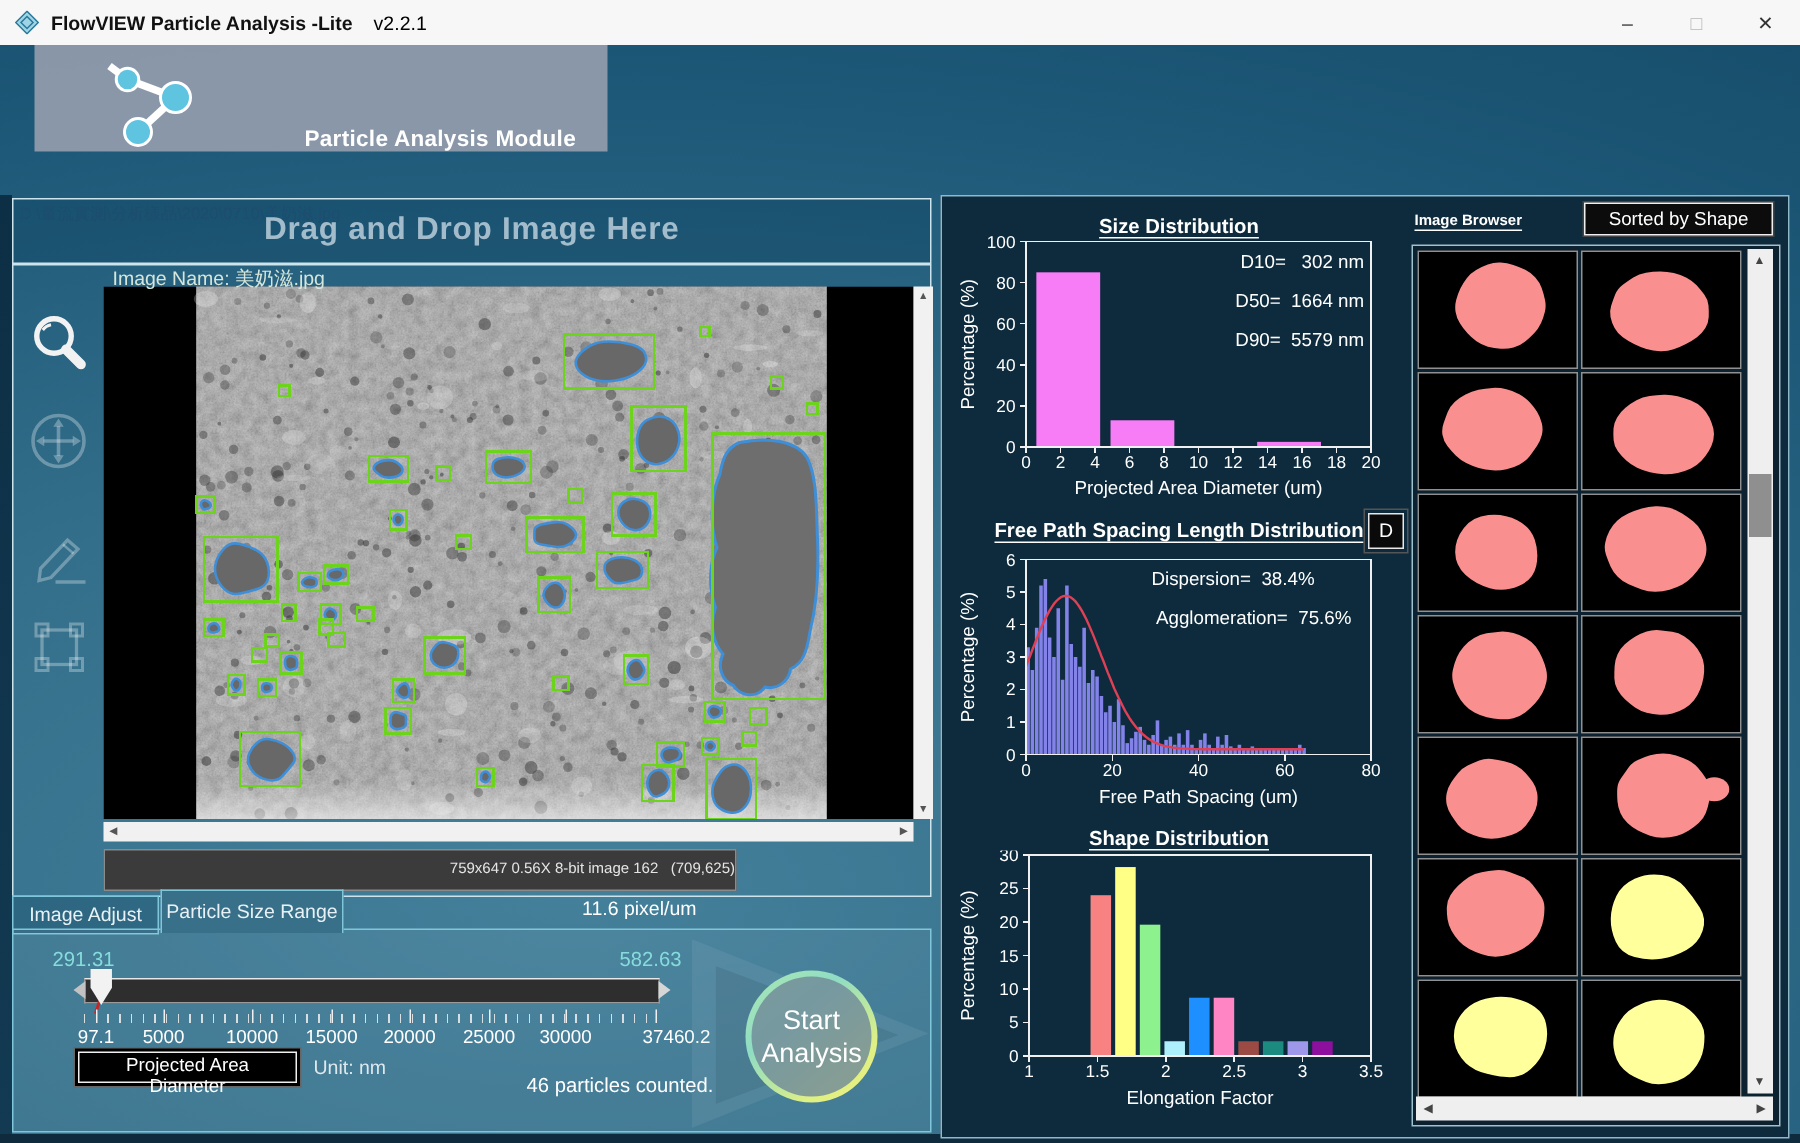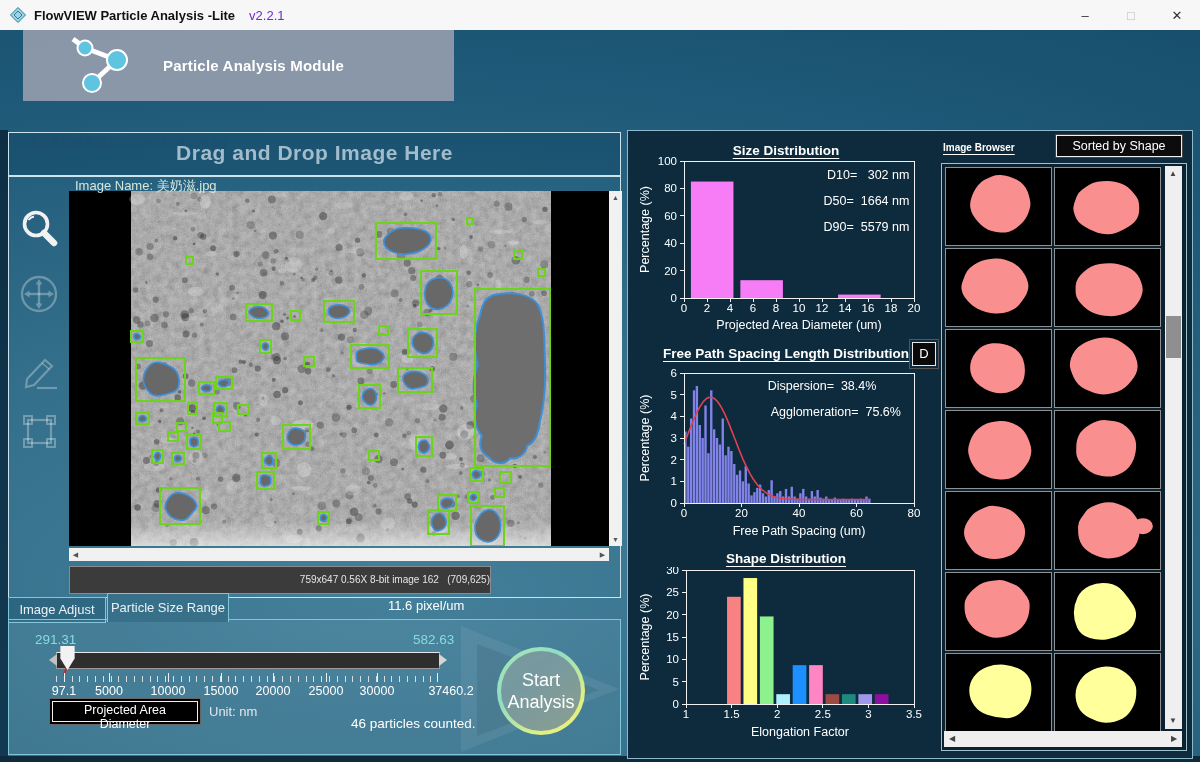--- a/index.html
+++ b/index.html
@@ -3,26 +3,26 @@
 <meta charset="utf-8">
 <style>
   html,body{margin:0;padding:0;background:#222;}
   .app{position:relative;width:1200px;height:762px;overflow:hidden;
        font-family:"Liberation Sans",sans-serif;
        background:radial-gradient(130% 95% at 32% 78%, #44809a 0%, #336e8a 38%, #1e5979 72%, #154b69 100%);}
   
   .titlebar{position:absolute;left:0;top:0;width:1200px;height:30px;background:#f7f7f7;display:flex;align-items:center;}
   .titlebar .appicon{margin:0 8px 0 10px;width:16px;height:16px;}
   .titlebar .ttl{font-size:13px;color:#111;font-weight:bold;}
-  .titlebar .ver{font-size:13px;color:#6d28d9;margin-left:14px;}
+  .titlebar .ver{font-size:13px;color:#000000;margin-left:14px;}
   .wctrls{position:absolute;right:0;top:0;height:30px;display:flex;}
   .wbtn{width:46px;height:30px;display:flex;align-items:center;justify-content:center;font-size:13px;color:#333;cursor:default;}
   .wbtn.max{color:#b9b9b9;}
   
-  .banner{position:absolute;left:23px;top:30px;width:431px;height:71px;background:rgba(146,156,172,0.92);display:flex;align-items:center;}
+  .banner{position:absolute;left:23px;top:30px;width:382px;height:71px;background:rgba(146,156,172,0.92);display:flex;align-items:flex-end;gap:40px;}
   .banner .blogo{margin-left:38px;}
   .banner .btxt{color:#fff;font-weight:700;font-size:15px;margin-left:14px;letter-spacing:.2px;}
   .leftstrip{position:absolute;left:0;top:130px;width:8px;height:632px;background:linear-gradient(180deg,#0d2f45,#123a52);}
   .botstrip{position:absolute;left:0;top:756px;width:1200px;height:6px;background:#0e2a3c;}
   
   .left-col{position:absolute;left:8px;top:130px;width:613px;height:632px;}
   .dropzone{position:absolute;left:0;top:2px;width:611px;height:42px;border:1px solid #cde4ec;background:rgba(12,62,92,0.35);}
   .droppath{position:absolute;left:4px;top:2px;font-size:11px;color:#1d4d6f;white-space:nowrap;}
   .droplabel{position:absolute;left:0;top:8px;width:100%;text-align:center;font-size:21px;color:#a3bccb;letter-spacing:.5px;font-weight:bold;}
   .viewer{position:absolute;left:0;top:46px;width:611px;height:420px;border:1px solid #cde4ec;}

